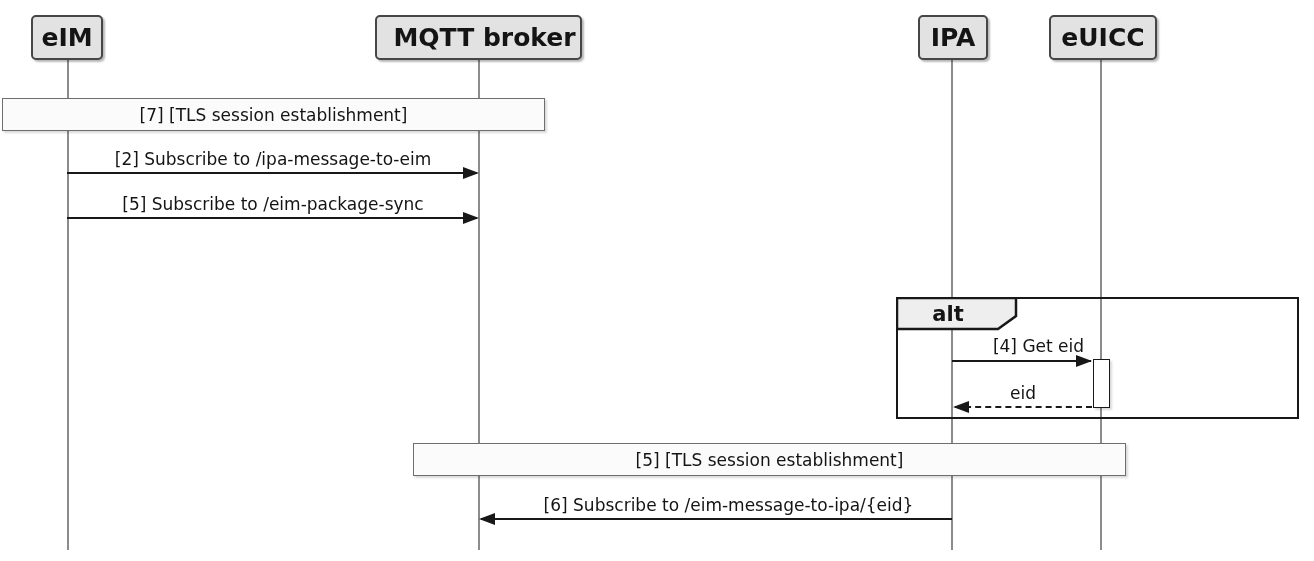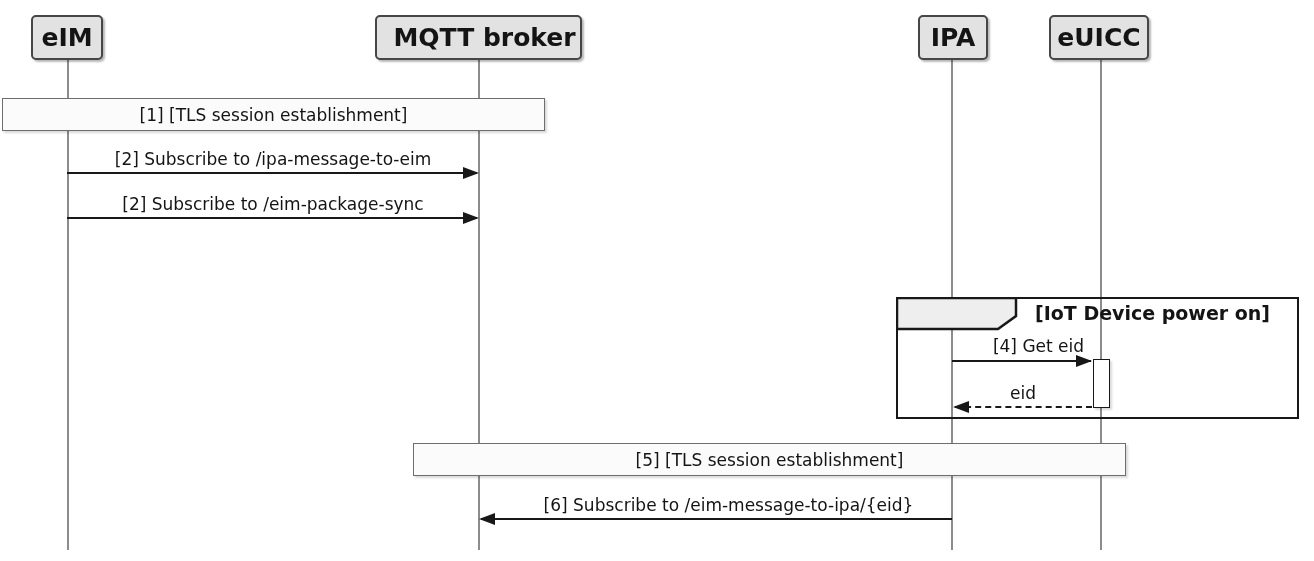--- a/index.html
+++ b/index.html
@@ -49,21 +49,21 @@
     align-items:center;
     justify-content:center;
     font-weight:bold;
     font-size:25px;
     color:var(--text);
     box-shadow:2px 2px 2px rgba(0,0,0,0.28);
   }
   #p-eim{left:31px;top:15px;width:72px;height:45px;}
   #p-mqtt{left:375px;top:15px;width:207px;height:45px;padding-left:12px;}
   #p-ipa{left:918px;top:15px;width:70px;height:45px;}
-  #p-euicc{left:1049px;top:15px;width:100px;height:45px;align-items:center;}
+  #p-euicc{left:1049px;top:15px;width:108px;height:45px;align-items:center;}
   
   .note{
     position:absolute;
     box-sizing:border-box;
     background:var(--note-fill);
     border:1.5px solid var(--note-border);
     display:flex;
     align-items:center;
     justify-content:center;
     font-size:17px;
@@ -168,37 +168,37 @@
     <span>MQTT broker</span>
   </div>
   <div class="participant" id="p-ipa">
     <span>IPA</span>
   </div>
   <div class="participant" id="p-euicc">
     <span>eUICC</span>
   </div>
 
   <div class="note" id="note-tls1">
-    <span>[1] [TLS session establishment]</span>
+    <span>[7] [TLS session establishment]</span>
   </div>
 
   <div class="msg-label" id="m2-label">[2] Subscribe to /ipa-message-to-eim</div>
   <div class="msg-line" id="m2-line"></div>
   <div class="head-right" id="m2-head"></div>
 
-  <div class="msg-label" id="m3-label">[2] Subscribe to /eim-package-sync</div>
+  <div class="msg-label" id="m3-label">[5] Subscribe to /eim-package-sync</div>
   <div class="msg-line" id="m3-line"></div>
   <div class="head-right" id="m3-head"></div>
 
 
   <div id="alt-frame"></div>
   <svg id="alt-pentagon" width="122" height="34" xmlns="http://www.w3.org/2000/svg">
     <path d="M1,1 H120 V19 L102,32 H1 Z" style="fill:var(--pentagon-fill);stroke:var(--frame-border);stroke-width:2.5"></path>
   </svg>
-  <div id="alt-condition">[IoT Device power on]</div>
+  <div id="alt-operator">alt</div>
 
   <div class="msg-label" id="m4-label">[4] Get eid</div>
   <div class="msg-line" id="m4-line"></div>
   <div class="head-right" id="m4-head"></div>
 
   <div id="act-euicc"></div>
 
   <div class="msg-label" id="m4r-label">eid</div>
   <div class="msg-line" id="m4r-line"></div>
   <div class="head-left" id="m4r-head"></div>

